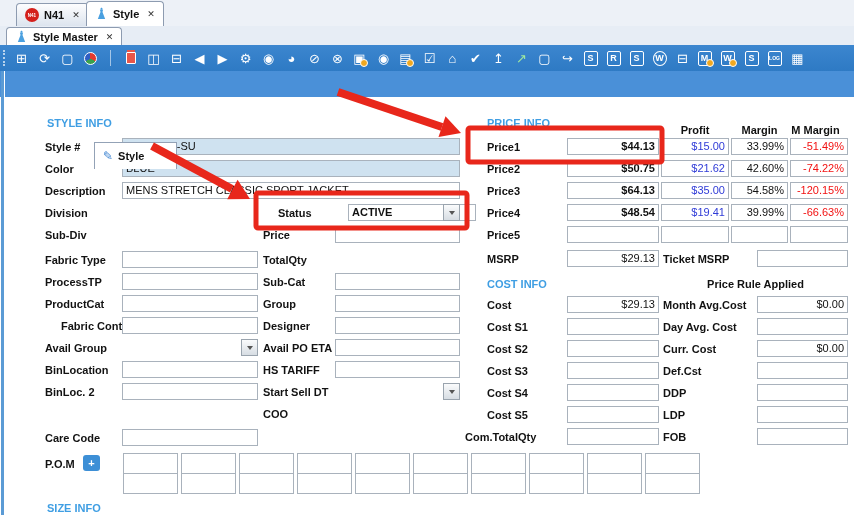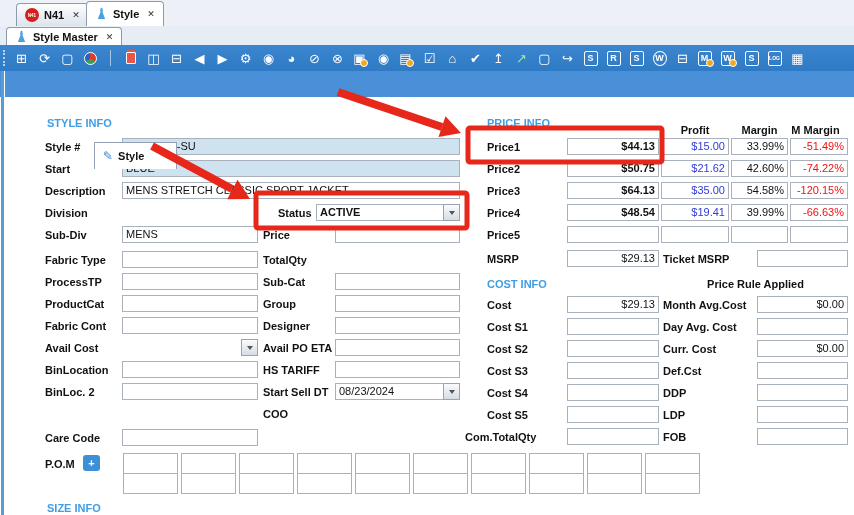--- a/index.html
+++ b/index.html
@@ -214,73 +214,71 @@
   <div class="content"></div>
   <div class="blue-edge"></div>
 
   <div id="form-layer">
     
     <span class="sechdr" style="left:47px;top:117px">STYLE INFO</span>
 
     <span class="lbl" style="left:45px;top:141px">Style #</span>
     <span class="box blue" style="left:122px;top:138px;width:338px">JRM-1039-SU</span>
 
-    <span class="lbl" style="left:45px;top:163px">Start</span>
+    <span class="lbl" style="left:45px;top:163px">Color</span>
     <span class="box blue" style="left:122px;top:160px;width:338px">BLUE</span>
 
     <span class="lbl" style="left:45px;top:185px">Description</span>
     <span class="box" style="left:122px;top:182px;width:338px">MENS STRETCH CLASSIC SPORT JACKET</span>
 
     <span class="lbl" style="left:45px;top:207px">Division</span>
     <span class="lbl" style="left:278px;top:207px">Status</span>
-    <span class="box bold" style="left:316px;top:204px;width:128px;padding-right:20px">ACTIVE</span>
+    <span class="box bold" style="left:348px;top:204px;width:128px;padding-right:20px">ACTIVE</span>
     <span class="cbtn" style="left:443px;top:204px">
         <i class="caret"></i>
       </span>
 
     <span class="lbl" style="left:45px;top:229px">Sub-Div</span>
-    <span class="box" style="left:122px;top:226px;width:136px">MENS</span>
     <span class="lbl" style="left:263px;top:229px">Price</span>
     <span class="box" style="left:335px;top:226px;width:125px"></span>
 
     <span class="lbl" style="left:45px;top:254px">Fabric Type</span>
     <span class="box" style="left:122px;top:251px;width:136px"></span>
     <span class="lbl" style="left:263px;top:254px">TotalQty</span>
 
     <span class="lbl" style="left:45px;top:276px">ProcessTP</span>
     <span class="box" style="left:122px;top:273px;width:136px"></span>
     <span class="lbl" style="left:263px;top:276px">Sub-Cat</span>
     <span class="box" style="left:335px;top:273px;width:125px"></span>
 
     <span class="lbl" style="left:45px;top:298px">ProductCat</span>
     <span class="box" style="left:122px;top:295px;width:136px"></span>
     <span class="lbl" style="left:263px;top:298px">Group</span>
     <span class="box" style="left:335px;top:295px;width:125px"></span>
 
-    <span class="lbl" style="left:45px;top:320px">Fabric Cont</span>
+    <span class="lbl" style="left:61px;top:320px">Fabric Cont</span>
     <span class="box" style="left:122px;top:317px;width:136px"></span>
     <span class="lbl" style="left:263px;top:320px">Designer</span>
     <span class="box" style="left:335px;top:317px;width:125px"></span>
 
-    <span class="lbl" style="left:45px;top:342px">Avail Cost</span>
+    <span class="lbl" style="left:45px;top:342px">Avail Group</span>
     <span class="cbtn" style="left:241px;top:339px">
         <i class="caret"></i>
       </span>
     <span class="lbl" style="left:263px;top:342px">Avail PO ETA</span>
     <span class="box" style="left:335px;top:339px;width:125px"></span>
 
     <span class="lbl" style="left:45px;top:364px">BinLocation</span>
     <span class="box" style="left:122px;top:361px;width:136px"></span>
     <span class="lbl" style="left:263px;top:364px">HS TARIFF</span>
     <span class="box" style="left:335px;top:361px;width:125px"></span>
 
     <span class="lbl" style="left:45px;top:386px">BinLoc. 2</span>
     <span class="box" style="left:122px;top:383px;width:136px"></span>
     <span class="lbl" style="left:263px;top:386px">Start Sell DT</span>
-    <span class="box" style="left:335px;top:383px;width:125px;padding-right:20px">08/23/2024</span>
     <span class="cbtn" style="left:443px;top:383px">
         <i class="caret"></i>
       </span>
 
     <span class="lbl" style="left:263px;top:408px">COO</span>
 
     <span class="lbl" style="left:45px;top:432px">Care Code</span>
     <span class="box" style="left:122px;top:429px;width:136px"></span>
 
     <span class="lbl" style="left:45px;top:458px">P.O.M</span>

